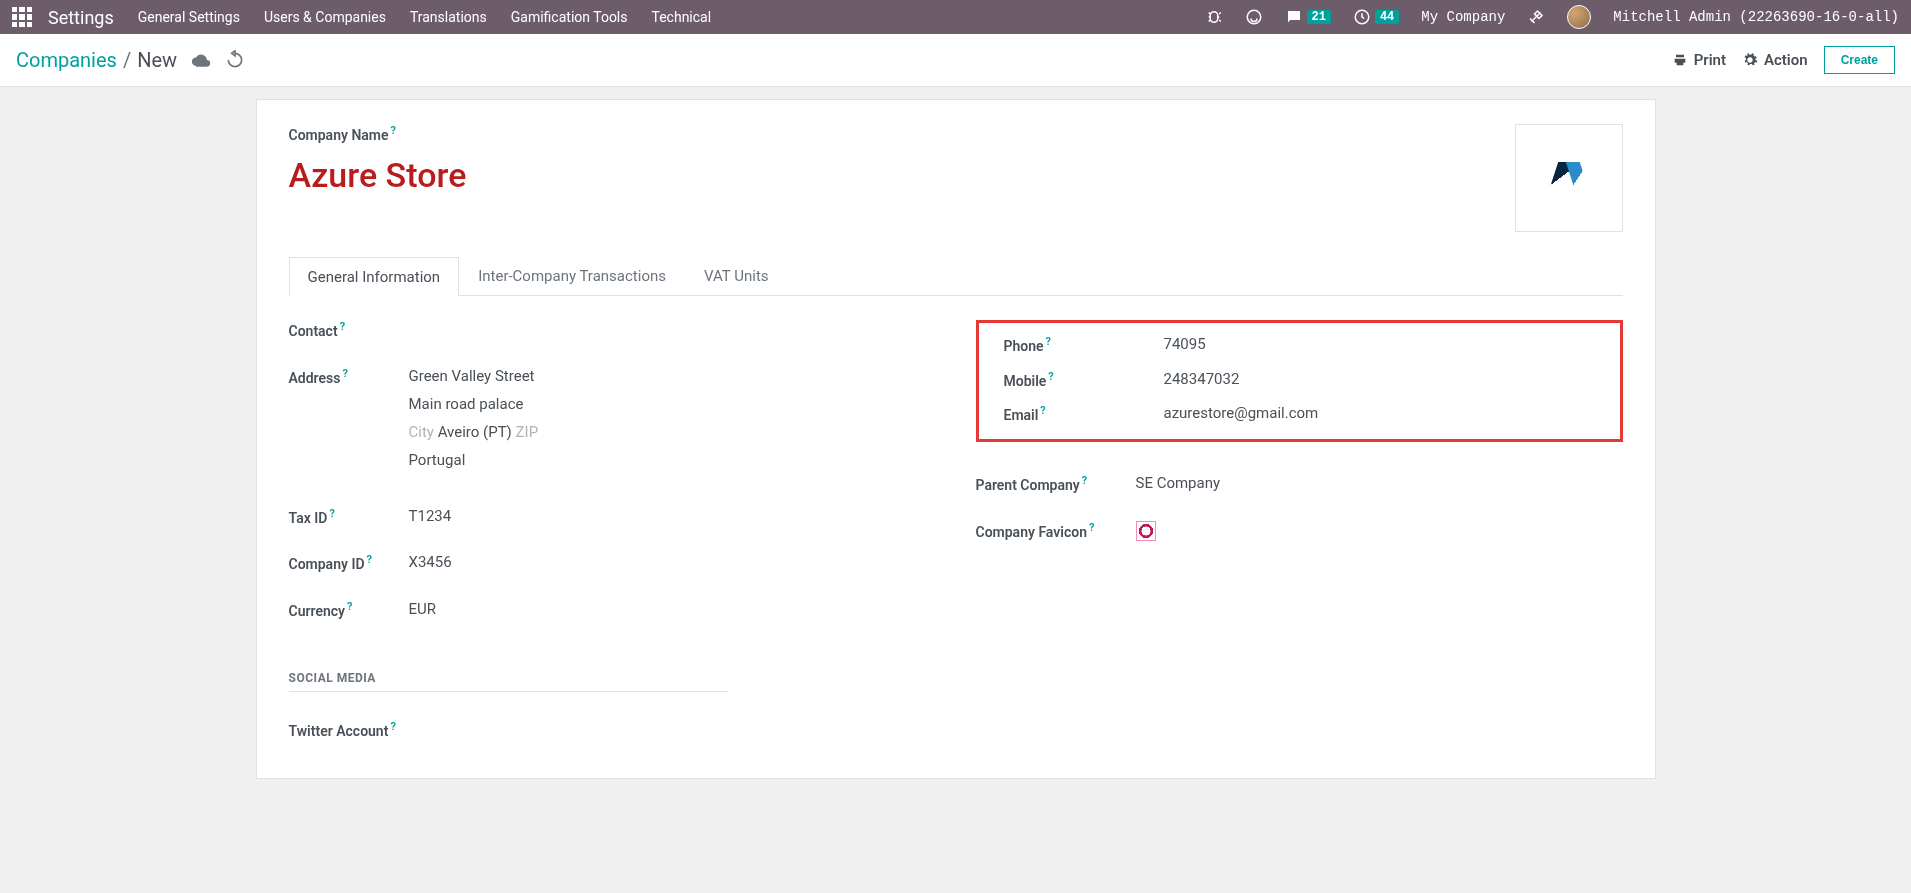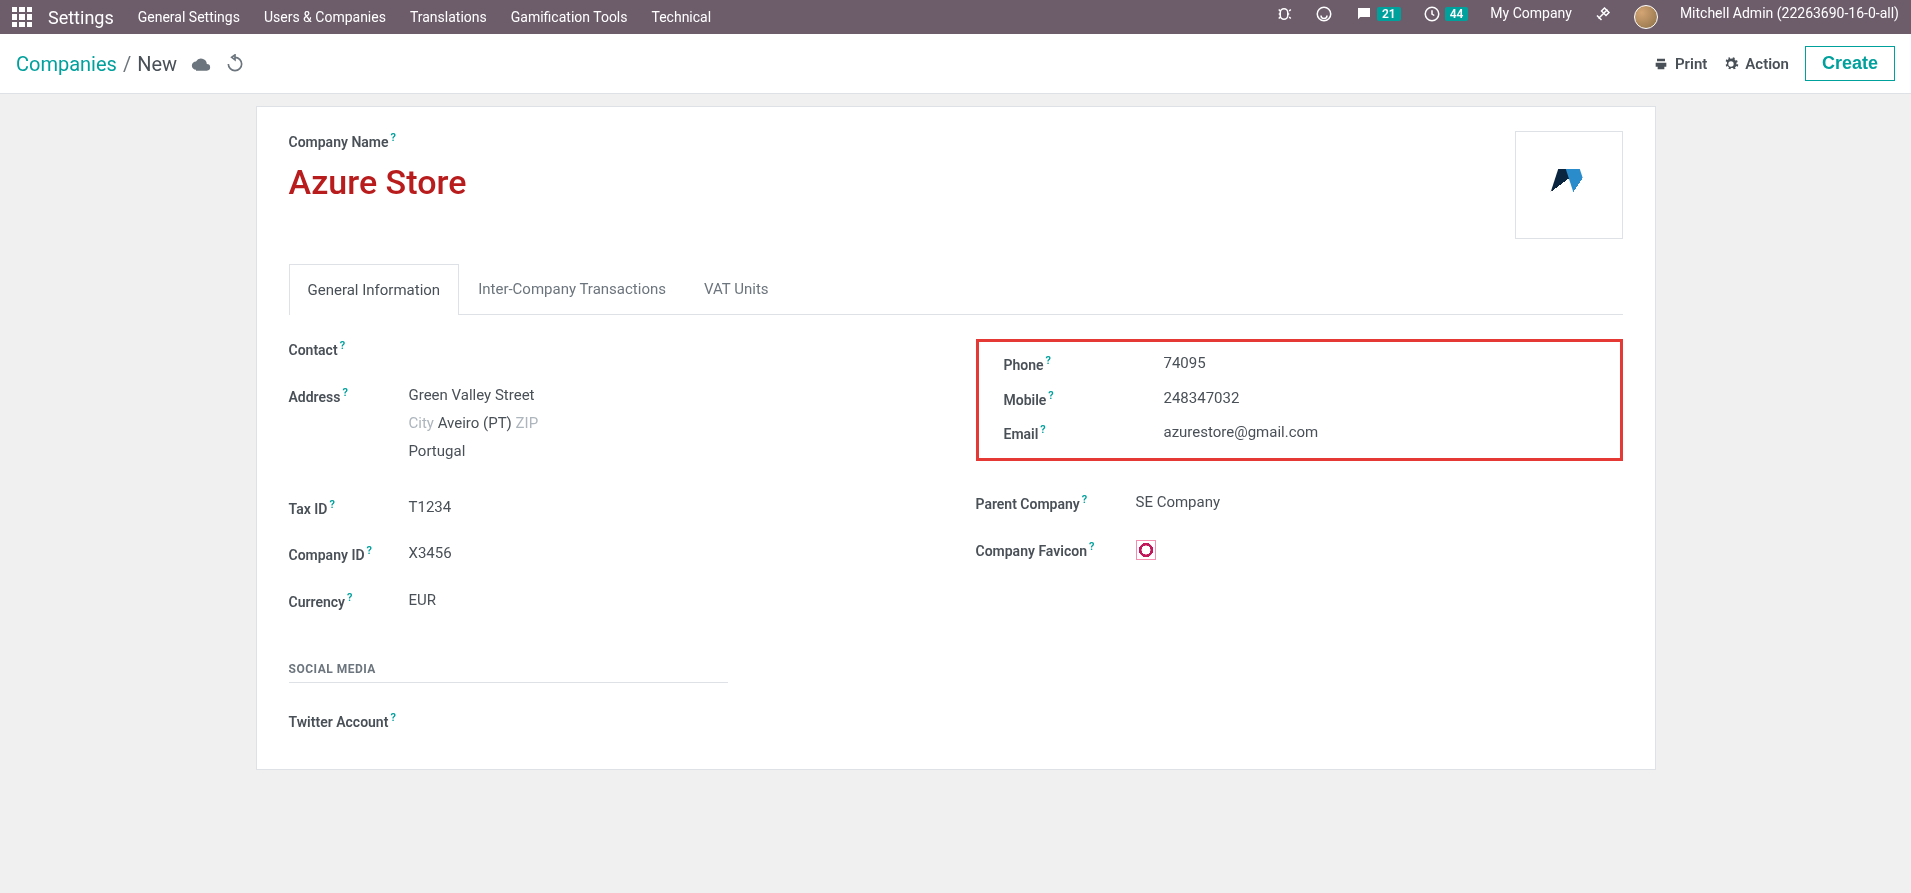--- a/index.html
+++ b/index.html
@@ -6,52 +6,52 @@
 body { font-family: -apple-system, BlinkMacSystemFont, "Segoe UI", Roboto, sans-serif; background: #f0f0f0; overflow-x: hidden; }
 
 
 .topbar { background: #6d5d6b; color: #fff; height: 34px; display: flex; align-items: center; padding: 0 12px; font-size: 14px; }
 .topbar .apps-icon { width: 20px; height: 20px; display: grid; grid-template-columns: repeat(3,1fr); grid-template-rows: repeat(3,1fr); gap: 2px; margin-right: 16px; cursor: pointer; }
 .topbar .apps-icon span { background: #fff; }
 .topbar .app-title { font-size: 18px; color: #fff; margin-right: 24px; }
 .topbar .menu { display: flex; gap: 24px; }
 .topbar .menu-item { color: #fff; cursor: pointer; }
 .topbar .spacer { flex: 1; }
-.topbar .right { display: flex; align-items: flex-start; gap: 22px; }
+.topbar .right { display: flex; align-items: center; gap: 22px; font-family: Liberation Mono, monospace; }
 .ticon { width: 18px; height: 18px; color: #fff; cursor: pointer; display: inline-flex; align-items: center; justify-content: center; }
 .badge-combo { display: flex; align-items: center; gap: 4px; cursor: pointer; }
 .badge { background: #00a09d; color: #fff; font-size: 12px; padding: 0 5px; border-radius: 2px; font-weight: 600; }
 .avatar { width: 24px; height: 24px; border-radius: 50%; background: radial-gradient(circle at 30% 30%, #d4a574, #8b6f47); border: 1px solid #fff; }
 .user-name { color: #fff; font-size: 14px; }
 
 
 .headerbar { background: #fff; padding: 12px 16px; display: flex; align-items: center; border-bottom: 1px solid #dee2e6; }
 .breadcrumb { display: flex; align-items: center; gap: 6px; font-size: 20px; }
 .breadcrumb a { color: #00a09d; text-decoration: none; }
 .breadcrumb .sep { color: #6c757d; }
 .breadcrumb .current { color: #495057; }
 .headerbar .hicon { width: 20px; height: 20px; color: #6c757d; margin-left: 14px; cursor: pointer; }
 .headerbar .spacer { flex: 1; }
 .headerbar .hbtn { display: inline-flex; align-items: center; gap: 6px; color: #495057; font-size: 15px; font-weight: 600; cursor: pointer; padding: 4px 8px; }
 .headerbar .hbtn svg { width: 16px; height: 16px; }
-.create-btn { border: 1px solid #00a09d; color: #00a09d; background: #fff; padding: 6px 16px; font-size: 18px; font-weight: 600; cursor: pointer; margin-left: 8px; }
+.create-btn { border: 1px solid #00a09d; color: #00a09d; background: #fff; padding: 6px 16px; font-size: 12px; font-weight: 600; cursor: pointer; margin-left: 8px; }
 
 
 .form-scroll { height: calc(100vh - 96px); overflow-y: scroll; }
 .sheet { background: #fff; border: 1px solid #dee2e6; margin: 12px auto 40px; max-width: 1400px; padding: 24px 32px 40px; }
 .title-row { display: flex; justify-content: space-between; align-items: flex-start; }
 .title-block .label { font-size: 14px; font-weight: 600; color: #495057; }
 .title-block h1 { font-size: 34px; color: #b91c1c; font-weight: 500; margin-top: 12px; }
 .logo-box { width: 108px; height: 108px; border: 1px solid #dee2e6; display: flex; align-items: center; justify-content: center; }
 .logo-mark { width: 40px; height: 40px; position: relative; }
 .logo-mark::before { content: ""; position: absolute; left: 4px; top: 4px; width: 14px; height: 32px; background: linear-gradient(135deg, #0a2540 50%, transparent 50%); transform: skewX(-18deg); }
 .logo-mark::after { content: ""; position: absolute; right: 4px; top: 4px; width: 14px; height: 32px; background: linear-gradient(135deg, #2b8ccc 50%, transparent 50%); transform: skewX(18deg); }
 
 .tabs { display: flex; border-bottom: 1px solid #dee2e6; margin-top: 24px; }
-.tab { padding: 16px 18px; font-size: 15px; color: #6c757d; cursor: pointer; border: 1px solid transparent; border-bottom: none; }
+.tab { padding: 10px 18px; font-size: 15px; color: #6c757d; cursor: pointer; border: 1px solid transparent; border-bottom: none; }
 .tab.active { color: #495057; border-color: #dee2e6; background: #fff; position: relative; top: 1px; }
 
 .form-body { display: grid; grid-template-columns: 1fr 1fr; gap: 40px; padding-top: 24px; }
 .col { display: flex; flex-direction: column; gap: 28px; }
 .field-row { display: flex; align-items: flex-start; }
 .field-label { width: 120px; font-size: 14px; font-weight: 600; color: #495057; flex-shrink: 0; }
 .wide-label { width: 160px; }
 .field-value { font-size: 15px; color: #495057; flex: 1; }
 .field-value .subval { display: block; margin-bottom: 10px; }
 .placeholder { color: #adb5bd; }
@@ -185,20 +185,21 @@
 
     <div class="col">
       <div class="field-row">
         <div class="field-label"><span>Contact</span><sup class="help">?</sup></div>
         <div class="field-value"></div>
       </div>
       <div class="field-row">
         <div class="field-label"><span>Address</span><sup class="help">?</sup></div>
         <div class="field-value">
           <span class="subval">Green Valley Street</span>
+          <span class="subval">Main road palace</span>
           <span class="subval addr-line3">
             <span class="placeholder">City</span>
             <span>Aveiro (PT)</span>
             <span class="placeholder">ZIP</span>
           </span>
           <span class="subval">Portugal</span>
         </div>
       </div>
       <div class="field-row">
         <div class="field-label"><span>Tax ID</span><sup class="help">?</sup></div>

